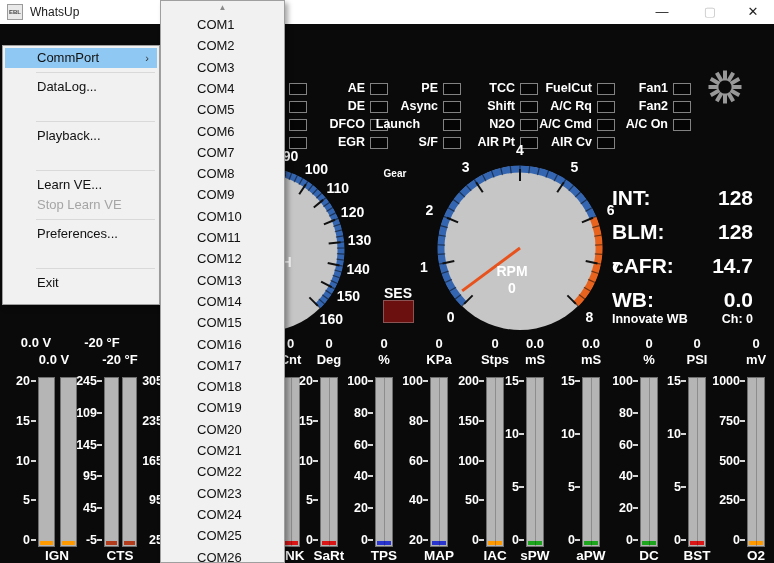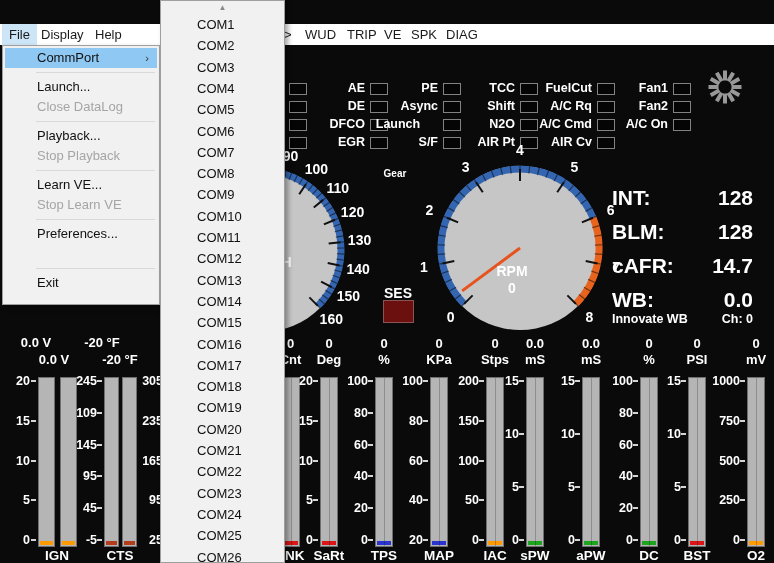--- a/index.html
+++ b/index.html
@@ -42,32 +42,28 @@
   
   .rolabel{font-size:21px;}
   .rovalue{width:150px;text-align:right;font-size:21px;}
   svg text{font-family:"Liberation Sans",sans-serif;font-weight:bold;}
 </style>
 </head>
 <body>
 
 <div id="screen">
 
-
-  <div class="abs" id="menubar">
-      <div class="mbitem open abs" style="left: 2px;">File</div>
-      <div class="mbitem abs" style="left: 34px;">Display</div>
-      <div class="mbitem abs" style="left: 88px;">Help</div>
-      <div class="mbitem abs" style="left: 277px;">&gt;</div>
-      <div class="mbitem abs" style="left: 298px;">WUD</div>
-      <div class="mbitem abs" style="left: 340px;">TRIP</div>
-      <div class="mbitem abs" style="left: 377px;">VE</div>
-      <div class="mbitem abs" style="left: 404px;">SPK</div>
-      <div class="mbitem abs" style="left: 439px;">DIAG</div>
-    </div>
+  <div class="abs" id="titlebar">
+    <div class="abs" id="appicon">EBL</div>
+    <div class="abs" id="wtitle">WhatsUp</div>
+    <div class="abs capbtn" style="left:645px;">—</div>
+    <div class="abs capbtn" style="left:693px;color:#c3c3c3;">▢</div>
+    <div class="abs capbtn" style="left:736px;">✕</div>
+  </div>
+
 
   <div id="indicators">
       <div class="ind abs" style="left: 289px; top: 83px;"></div>
       <div class="indlabel wlab abs" style="left: 285px; width: 80px; top: 82px;">AE</div>
       <div class="ind abs" style="left: 370px; top: 83px;"></div>
       <div class="indlabel wlab abs" style="left: 358px; width: 80px; top: 82px;">PE</div>
       <div class="ind abs" style="left: 443px; top: 83px;"></div>
       <div class="indlabel wlab abs" style="left: 435px; width: 80px; top: 82px;">TCC</div>
       <div class="ind abs" style="left: 520px; top: 83px;"></div>
       <div class="indlabel wlab abs" style="left: 512px; width: 80px; top: 82px;">FuelCut</div>
@@ -519,31 +515,25 @@
       <line x1="19.749999999999996" y1="17.37083487540115" x2="14.749999999999993" y2="8.710580837556767" stroke="#989898" stroke-width="4"></line>
     </svg>
 
   <div class="abs menupanel" id="filemenu" style="left:2px;top:45px;width:158px;height:260px;">
       <div class="mitem hl abs" style="top: 2px;">
         <span class="mlabel">CommPort</span>
         <span class="marrow">›</span>
       </div>
       <div class="msep abs" style="top: 26px;"></div>
       <div class="mitem abs" style="top: 31px;">
-        <span class="mlabel">Launch...</span>
-      </div>
-      <div class="mitem disabled abs" style="top: 51px;">
-        <span class="mlabel">Close DataLog</span>
+        <span class="mlabel">DataLog...</span>
       </div>
       <div class="msep abs" style="top: 75px;"></div>
       <div class="mitem abs" style="top: 80px;">
         <span class="mlabel">Playback...</span>
-      </div>
-      <div class="mitem disabled abs" style="top: 100px;">
-        <span class="mlabel">Stop Playback</span>
       </div>
       <div class="msep abs" style="top: 124px;"></div>
       <div class="mitem disabled abs" style="top: 149px;">
         <span class="mlabel">Stop Learn VE</span>
       </div>
       <div class="mitem abs" style="top: 129px;">
         <span class="mlabel">Learn VE...</span>
       </div>
       <div class="msep abs" style="top: 173px;"></div>
       <div class="mitem abs" style="top: 178px;">

